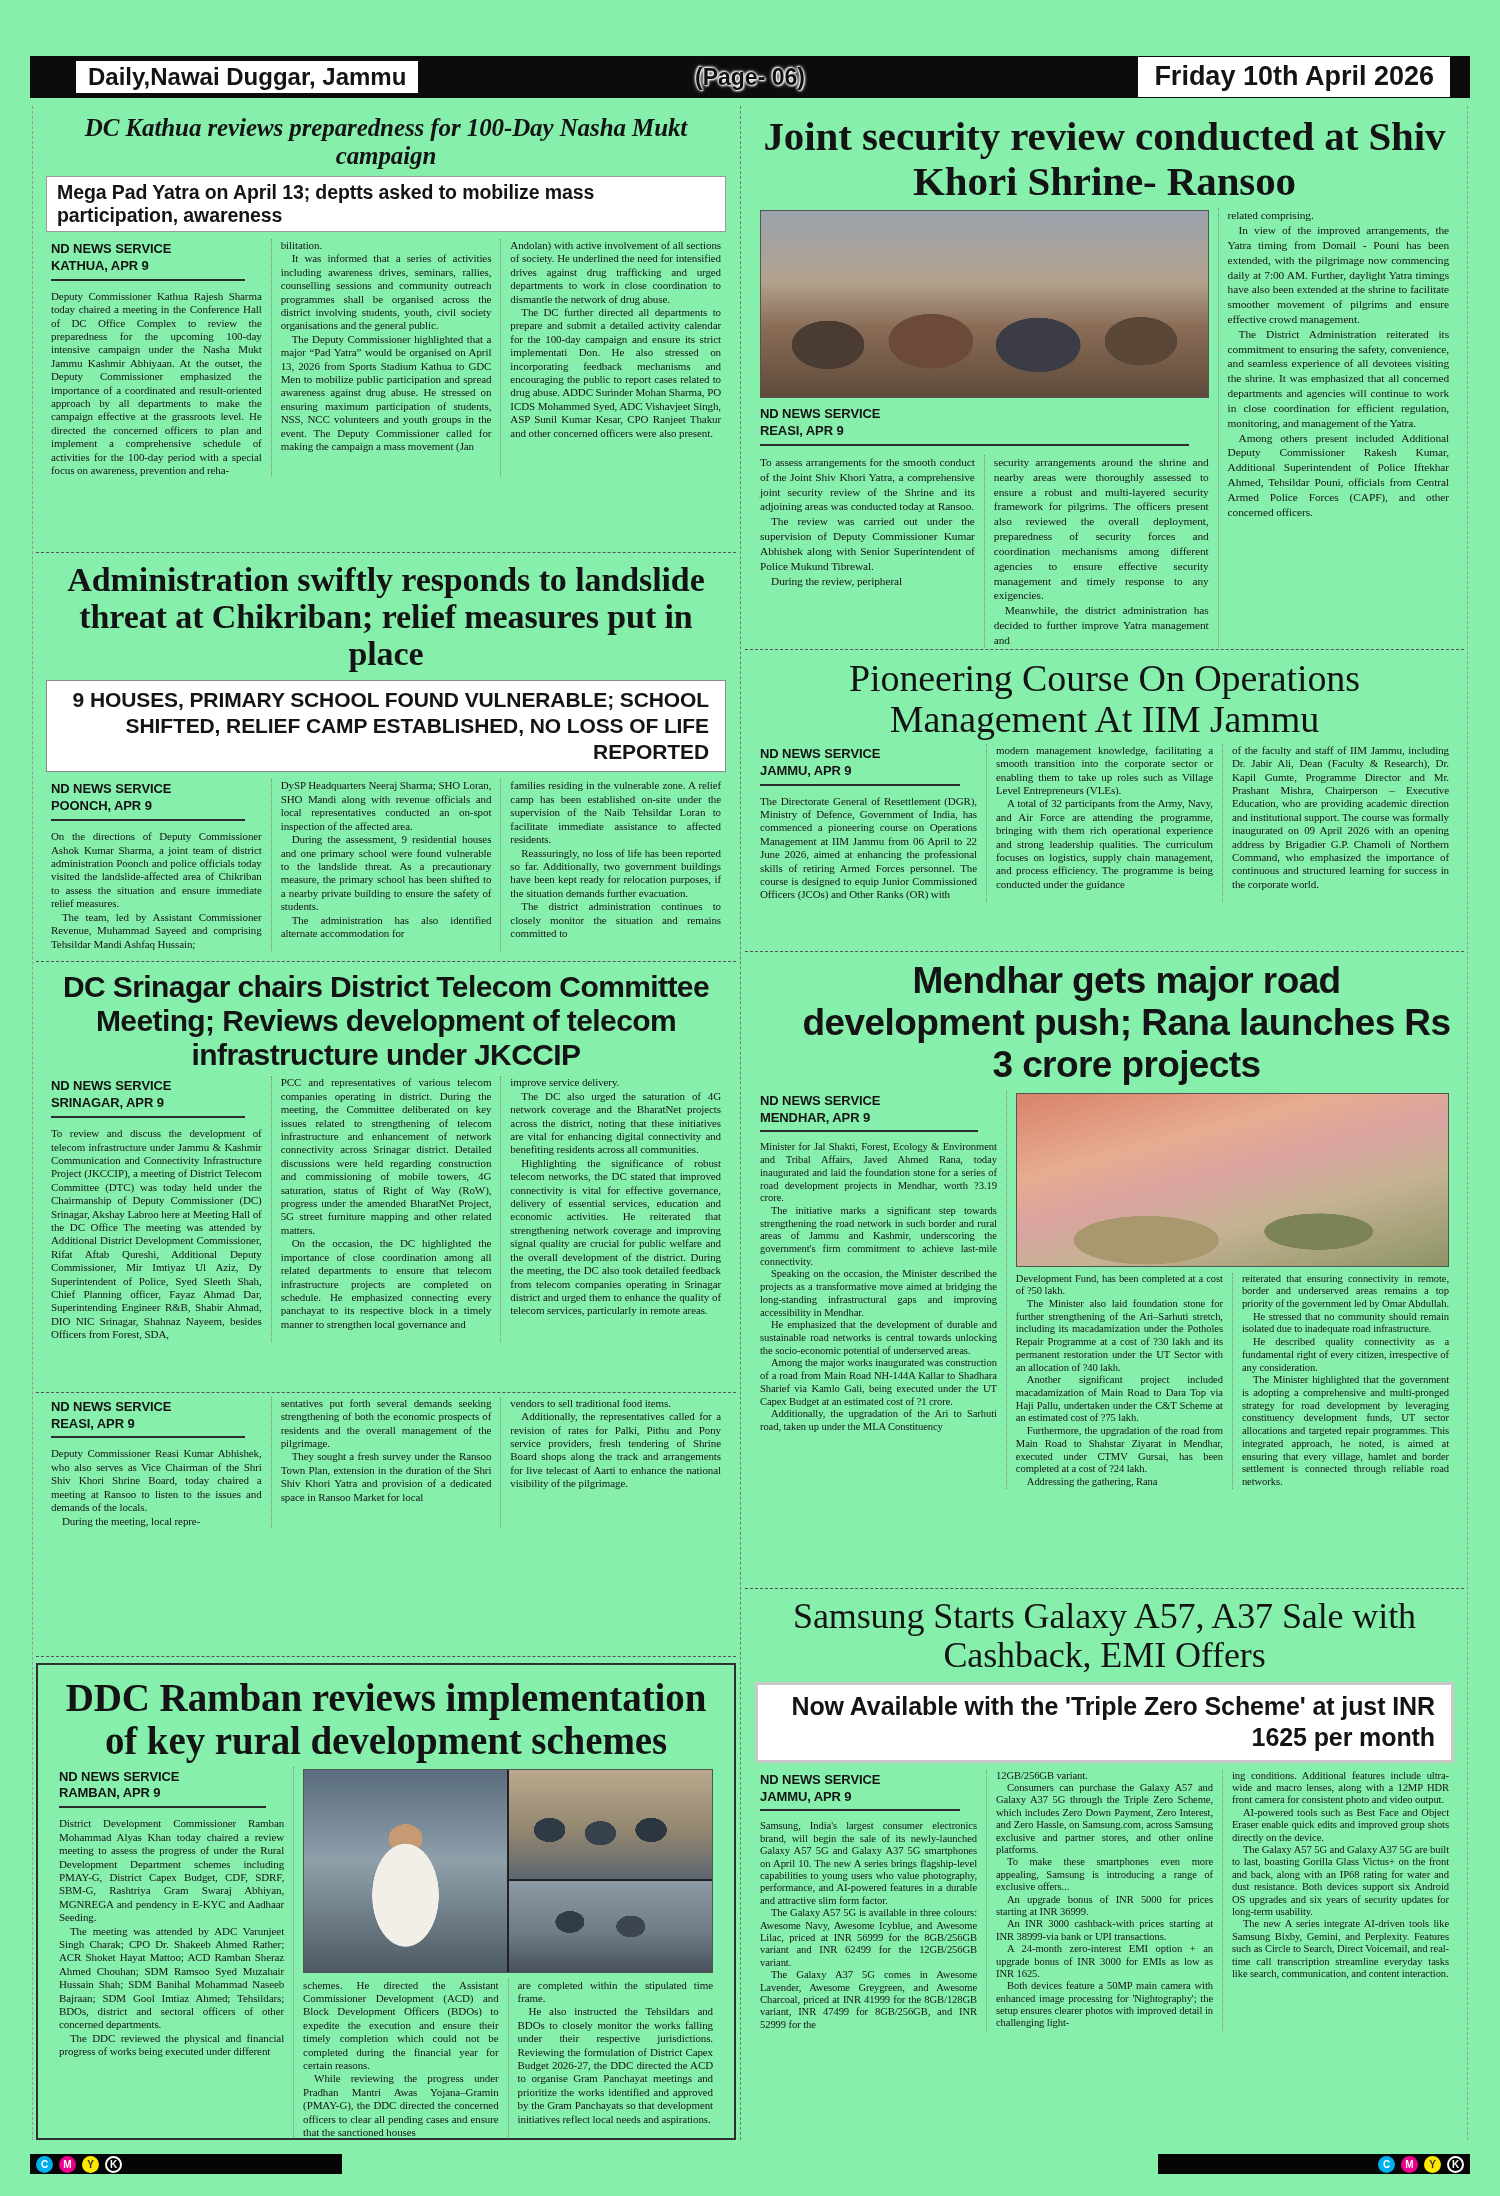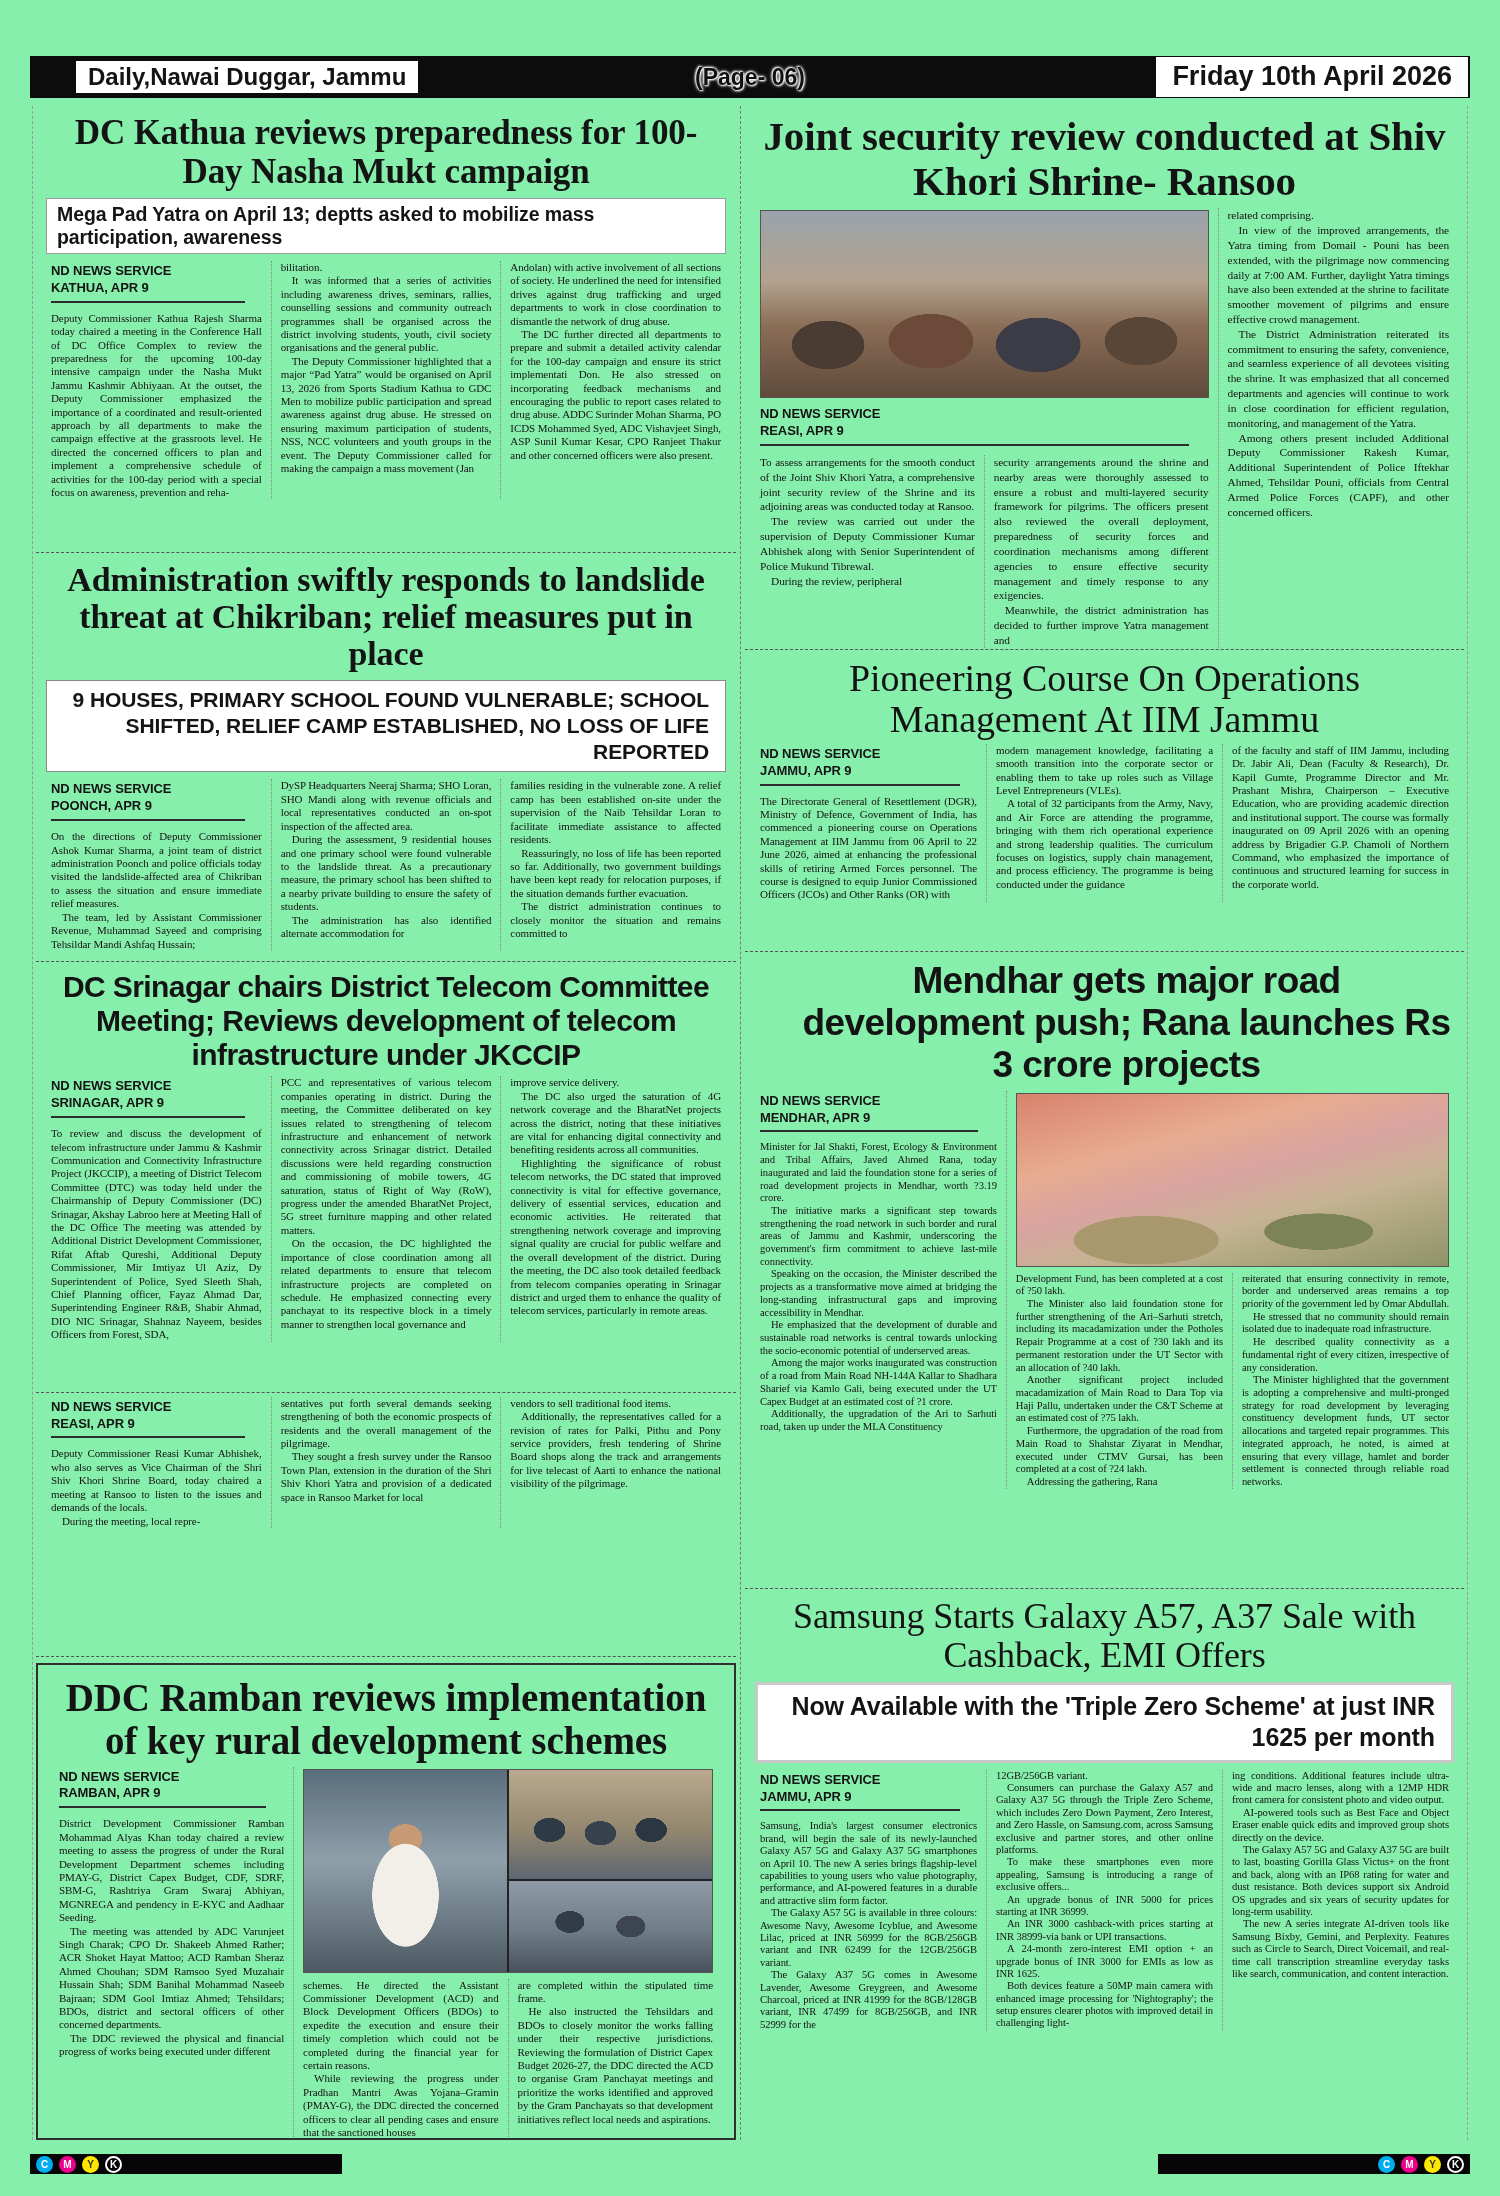--- a/index.html
+++ b/index.html
@@ -6,21 +6,21 @@
   .page{position:relative;width:1500px;height:2196px;background:#86efac;overflow:hidden;
         font-family:"Liberation Serif",serif;color:#141414;margin:0 auto;}
   
   .masthead{position:absolute;top:56px;left:30px;right:30px;height:42px;background:#0c0c0c;
             display:flex;align-items:center;}
   .paper-name{background:#ffffff;outline:2px solid #0c0c0c;margin-left:46px;padding:2px 12px;
               font:bold 24px "Liberation Sans",sans-serif;white-space:nowrap;}
   .page-no{position:absolute;left:50%;transform:translateX(-50%);
            font:bold 23px "Liberation Sans",sans-serif;color:#101010;
            text-shadow:0 0 2px #fff,0 0 4px #fff,1px 1px 2px #fff,-1px -1px 2px #fff;}
-  .date-box{margin-left:auto;background:#fff;padding:4px 16px 5px;margin-right:2px;
+  .date-box{margin-left:auto;background:#fff;padding:4px 16px 5px;margin-right:20px;
             font:bold 27px "Liberation Sans",sans-serif;white-space:nowrap;}
   
   .main{position:absolute;top:106px;left:32px;right:32px;bottom:56px;display:flex;
         border-left:1px dashed #999;border-right:1px dashed #999;padding:0 3px;}
   .block{display:flex;flex-direction:column;min-width:0;}
   .block-l{width:700px;}
   .vdiv{width:0;border-left:1px dashed #777;margin:0 4px;}
   .block-r{flex:1;}
   
   .article{position:relative;overflow:hidden;padding:4px 6px 2px;border-bottom:1px dashed #555;}
@@ -99,21 +99,21 @@
     <div class="paper-name">Daily,Nawai Duggar, Jammu</div>
     <div class="page-no">(Page- 06)</div>
     <div class="date-box">Friday 10th April 2026</div>
   </div>
 
   <div class="main">
 
     <div class="block block-l">
 
       <div class="article body-txt" style="height:448px;">
-        <h1 class="hl-serif" style="font-size:35px;">DC Kathua reviews preparedness for 100-Day Nasha Mukt campaign</h1>
+        <h1 class="hl-serif" style="font-size:25px;font-style:italic;">DC Kathua reviews preparedness for 100-Day Nasha Mukt campaign</h1>
         <div class="kicker">Mega Pad Yatra on April 13; deptts asked to mobilize mass participation, awareness</div>
         <div class="cols">
           <div class="col">
             <div class="byline">
               <span>ND NEWS SERVICE</span><br>
               <span>KATHUA, APR 9</span>
             </div>
             <div>
                 <p class="para first">Deputy Commissioner Kathua Rajesh Sharma today chaired a meeting in the Conference Hall of DC Office Complex to review the preparedness for the upcoming 100-day intensive campaign under the Nasha Mukt Jammu Kashmir Abhiyaan. At the outset, the Deputy Commissioner emphasized the importance of a coordinated and result-oriented approach by all departments to make the campaign effective at the grassroots level. He directed the concerned officers to plan and implement a comprehensive schedule of activities for the 100-day period with a special focus on awareness, prevention and reha-</p>
               </div>

